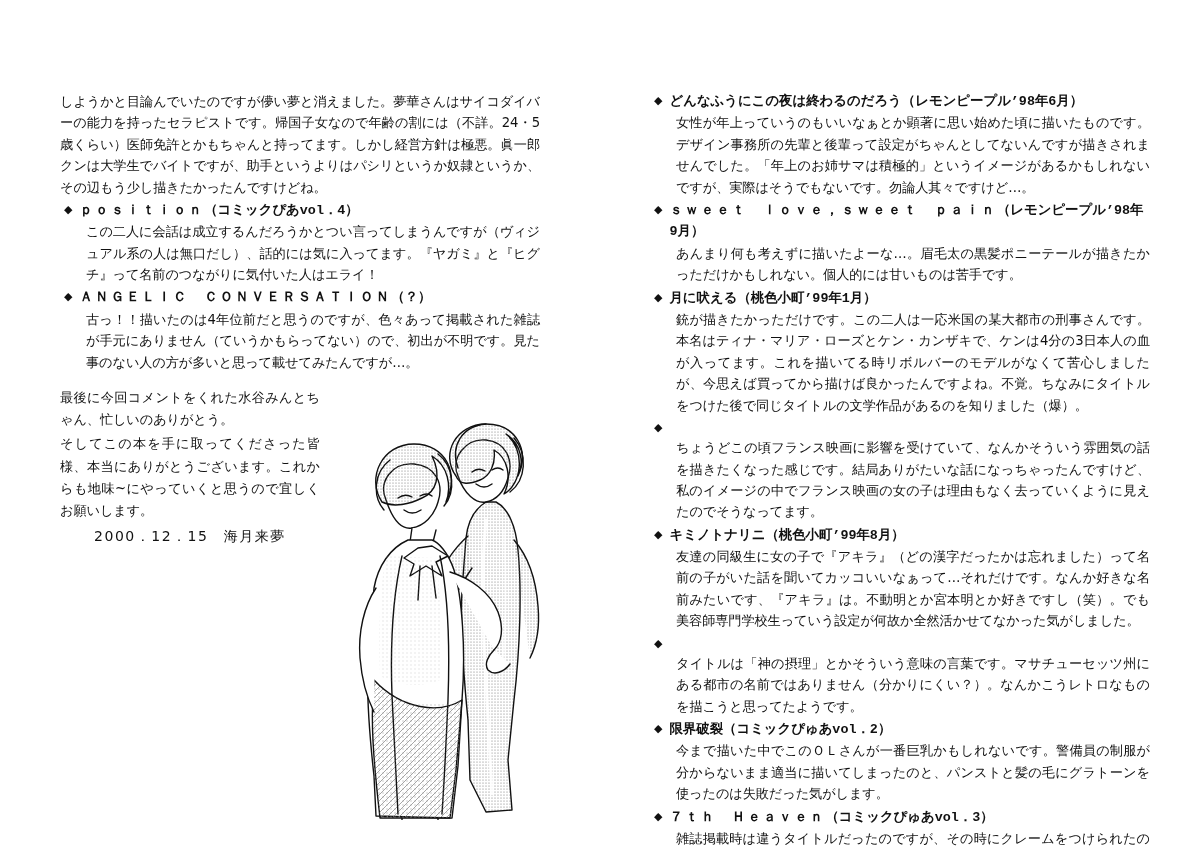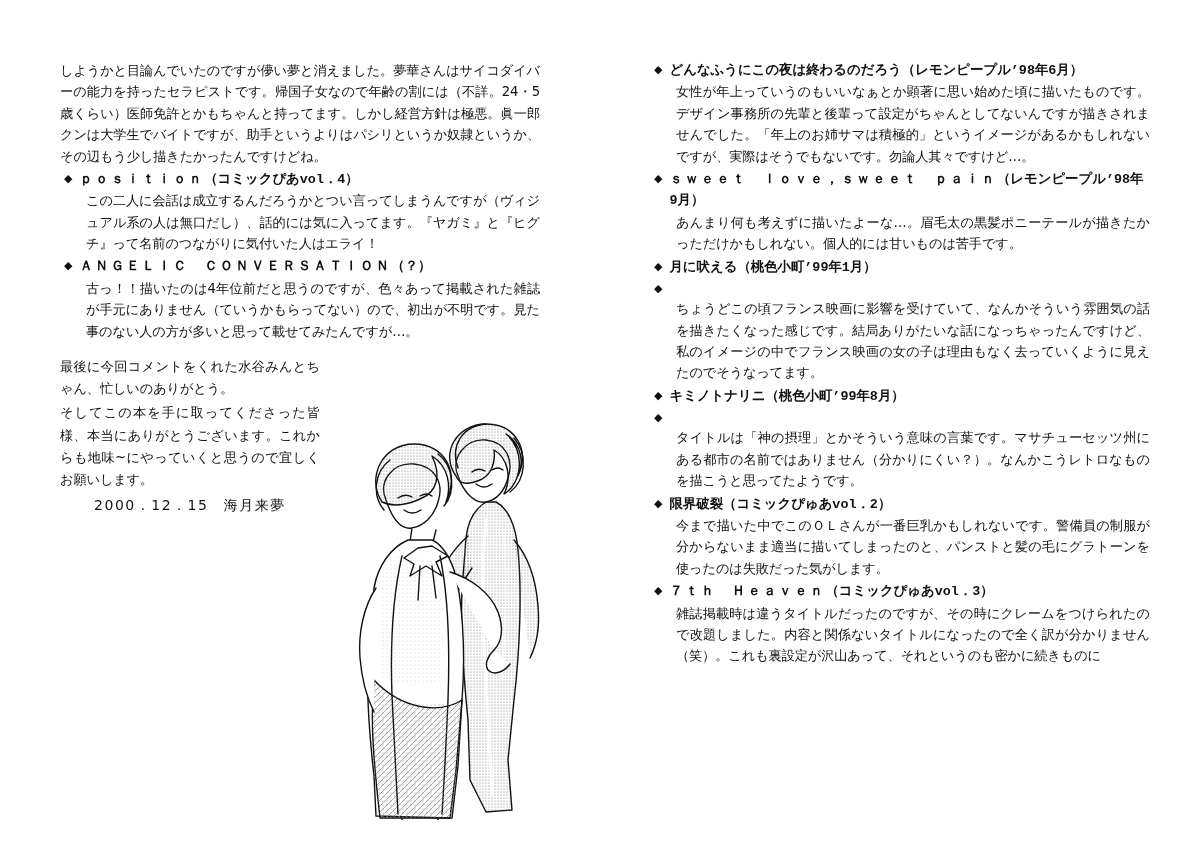--- a/index.html
+++ b/index.html
@@ -12,20 +12,21 @@
     width: 1200px;
     height: 846px;
     background: #ffffff;
     overflow: hidden;
     font-family: "DejaVu Sans", "Liberation Sans", sans-serif;
     color: #111111;
   }
   .col {
     position: absolute;
     box-sizing: border-box;
+    margin-top: 31px;
   }
   .col-left {
     left: 60px;
     top: 60px;
     width: 480px;
     height: 740px;
   }
   .col-right {
     left: 650px;
     top: 60px;
@@ -256,36 +257,38 @@
       <p class="entry-body">あんまり何も考えずに描いたよーな…。眉毛太の黒髪ポニーテールが描きたかっただけかもしれない。個人的には甘いものは苦手です。</p>
     </div>
 
     <div class="entry">
       <div class="entry-head">
         <span class="diamond">◆</span>
         <span class="entry-title">
           <span>月に吠える</span><span>（桃色小町’99年1月）</span>
         </span>
       </div>
+      <p class="entry-body">銃が描きたかっただけです。この二人は一応米国の某大都市の刑事さんです。本名はティナ・マリア・ローズとケン・カンザキで、ケンは4分の3日本人の血が入ってます。これを描いてる時リボルバーのモデルがなくて苦心しましたが、今思えば買ってから描けば良かったんですよね。不覚。ちなみにタイトルをつけた後で同じタイトルの文学作品があるのを知りました（爆）。</p>
     </div>
 
     <div class="entry">
       <div class="entry-head">
         <span class="diamond">◆</span>
       </div>
       <p class="entry-body">ちょうどこの頃フランス映画に影響を受けていて、なんかそういう雰囲気の話を描きたくなった感じです。結局ありがたいな話になっちゃったんですけど、私のイメージの中でフランス映画の女の子は理由もなく去っていくように見えたのでそうなってます。</p>
     </div>
 
     <div class="entry">
       <div class="entry-head">
         <span class="diamond">◆</span>
         <span class="entry-title">
           <span>キミノトナリニ</span><span>（桃色小町’99年8月）</span>
         </span>
       </div>
+      <p class="entry-body">友達の同級生に女の子で『アキラ』（どの漢字だったかは忘れました）って名前の子がいた話を聞いてカッコいいなぁって…それだけです。なんか好きな名前みたいです、『アキラ』は。不動明とか宮本明とか好きですし（笑）。でも美容師専門学校生っていう設定が何故か全然活かせてなかった気がしました。</p>
     </div>
 
     <div class="entry">
       <div class="entry-head">
         <span class="diamond">◆</span>
       </div>
       <p class="entry-body">タイトルは「神の摂理」とかそういう意味の言葉です。マサチューセッツ州にある都市の名前ではありません（分かりにくい？）。なんかこうレトロなものを描こうと思ってたようです。</p>
     </div>
 
     <div class="entry">

